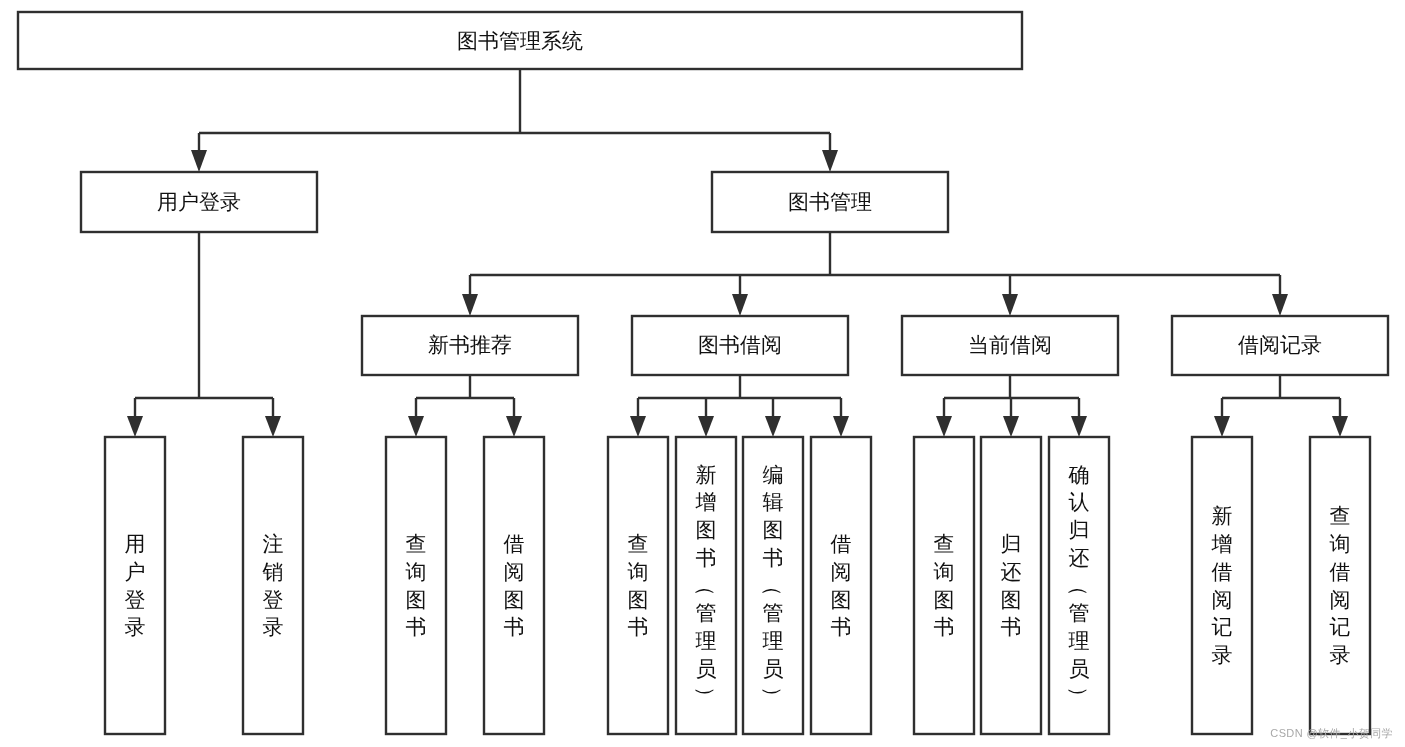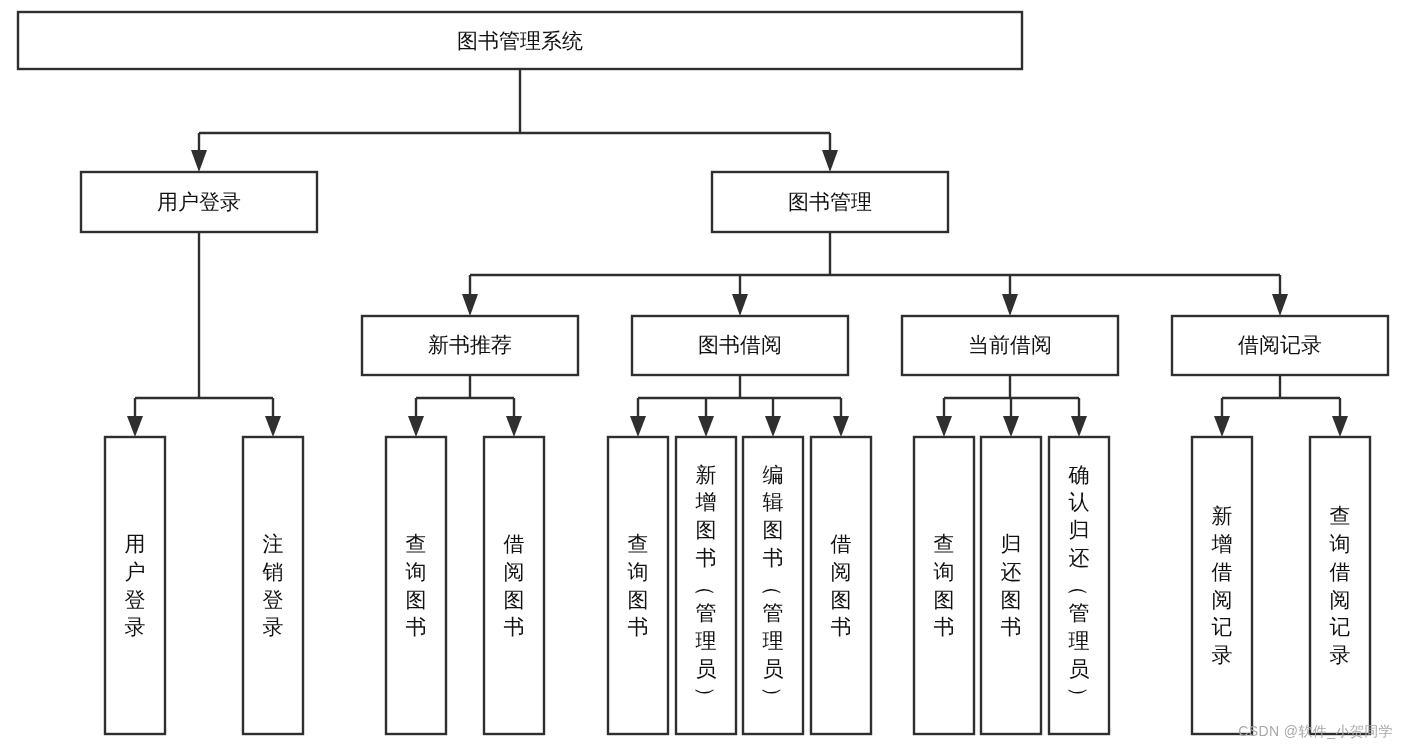--- a/index.html
+++ b/index.html
@@ -45,21 +45,21 @@
     font-size: 21px;
     fill: #111111;
     text-anchor: middle;
     dominant-baseline: middle;
   }
   .watermark {
     position: absolute;
     right: 12px;
     bottom: 6px;
     font-family: "Liberation Sans", "DejaVu Sans", sans-serif;
-    font-size: 14px;
+    font-size: 11px;
     color: #a8a8a8;
     letter-spacing: 0.4px;
     white-space: nowrap;
     pointer-events: none;
   }
 </style>
 </head>
 <body>
 
 <div id="diagram-root">

